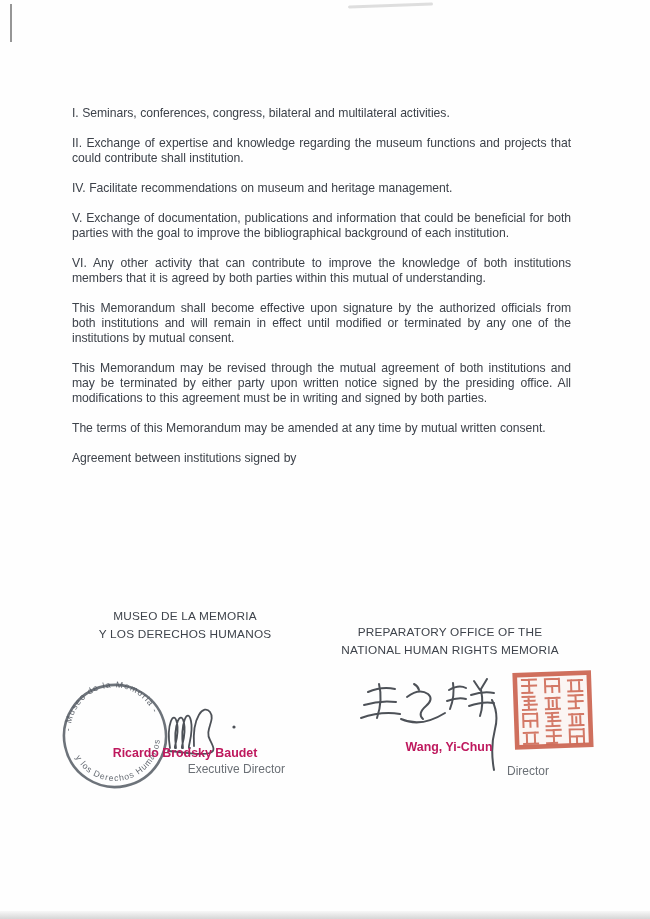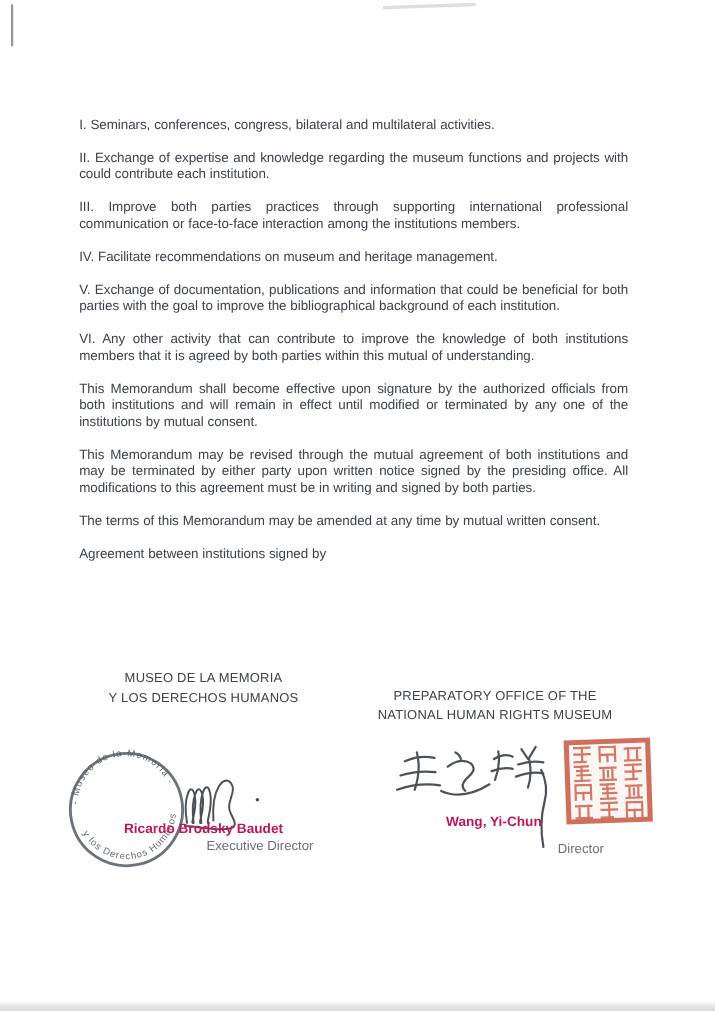--- a/index.html
+++ b/index.html
@@ -63,39 +63,38 @@
 <body>
 
 <div class="page">
 
   <div class="artifact-left-line"></div>
   <div class="artifact-top-smudge"></div>
   <div class="artifact-bottom-band"></div>
 
   <div class="content">
     <p class="para single">I. Seminars, conferences, congress, bilateral and multilateral activities.</p>
-    <p class="para">II. Exchange of expertise and knowledge regarding the museum functions and projects with could contribute each institution.</p>
-    <p class="para">III. Improve both parties practices through supporting international professional communication or face-to-face interaction among the institutions members.</p>
+    <p class="para">II. Exchange of expertise and knowledge regarding the museum functions and projects that could contribute shall institution.</p>
     <p class="para single">IV. Facilitate recommendations on museum and heritage management.</p>
     <p class="para">V. Exchange of documentation, publications and information that could be beneficial for both parties with the goal to improve the bibliographical background of each institution.</p>
     <p class="para">VI. Any other activity that can contribute to improve the knowledge of both institutions members that it is agreed by both parties within this mutual of understanding.</p>
     <p class="para">This Memorandum shall become effective upon signature by the authorized officials from both institutions and will remain in effect until modified or terminated by any one of the institutions by mutual consent.</p>
     <p class="para">This Memorandum may be revised through the mutual agreement of both institutions and may be terminated by either party upon written notice signed by the presiding office. All modifications to this agreement must be in writing and signed by both parties.</p>
     <p class="para single">The terms of this Memorandum may be amended at any time by mutual written consent.</p>
     <p class="para agreement">Agreement between institutions signed by</p>
   </div>
 
   <div class="inst inst-left">
     <div>MUSEO DE LA MEMORIA</div>
     <div>Y LOS DERECHOS HUMANOS</div>
   </div>
 
   <div class="inst inst-right">
     <div>PREPARATORY OFFICE OF THE</div>
-    <div>NATIONAL HUMAN RIGHTS MUSEUM</div>
+    <div>NATIONAL HUMAN RIGHTS MEMORIA</div>
   </div>
 
   <svg class="stamp" width="114" height="114" viewBox="0 0 114 114">
     <g transform="rotate(-12 57 57)">
       <circle cx="57" cy="57" r="51" fill="none" stroke="#545a63" stroke-width="2.6" opacity="0.85"></circle>
       <defs>
         <path id="arcT" d="M 17,67 A 43,43 0 1 1 97,67"></path>
         <path id="arcB" d="M 12,57 A 45,45 0 0 0 102,57"></path>
       </defs>
       <text font-size="8.6" letter-spacing="1.1" fill="#545a63" opacity="0.92" font-family="Liberation Sans, sans-serif">

